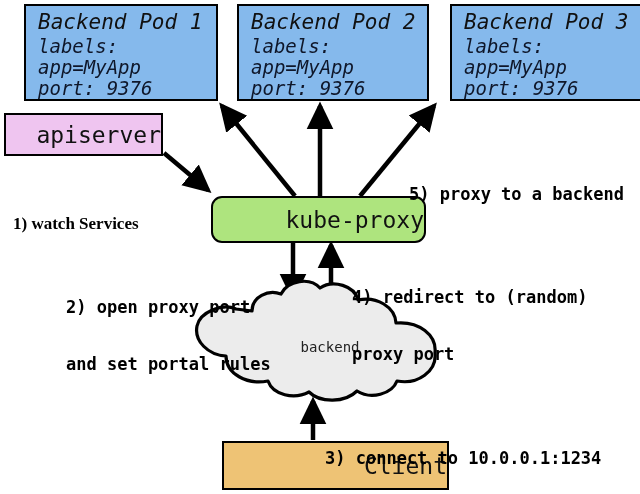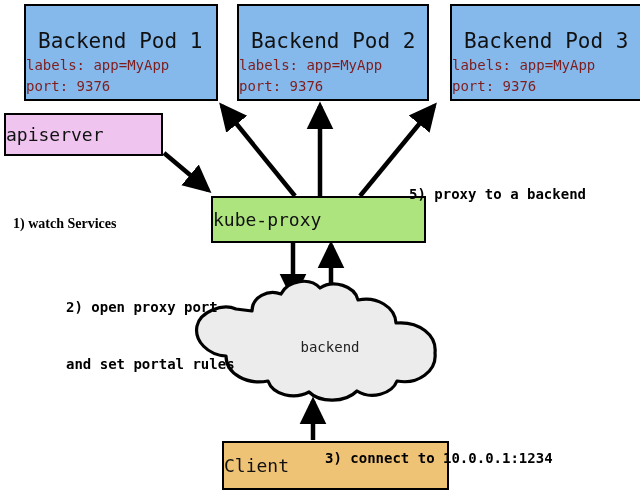--- a/index.html
+++ b/index.html
@@ -28,47 +28,49 @@
   }
   .node {
     position: absolute;
     box-sizing: border-box;
     border: 2px solid #000000;
     display: flex;
     flex-direction: column;
     justify-content: center;
   }
   .node-title {
-    text-align: left;
-    font-size: 18px;
+    text-align: right;
+    font-size: 23px;
     line-height: 26px;
     color: #111111;
     letter-spacing: 0px;
   }
   .pod {
     padding: 4px 0 2px 0;
-    justify-content: flex-end;
+    justify-content: center;
+    font-style: italic;
   }
   .pod .node-title {
     text-align: left;
     padding-left: 12px;
     font-size: 21px;
     line-height: 27px;
   }
   .pod .pod-line {
     text-align: left;
-    font-size: 14px;
+    padding-left: 12px;
+    font-size: 19px;
     line-height: 21px;
-    color: #7f1d1d;
+    color: #0f172a;
   }
   .label {
     position: absolute;
     font-family: "DejaVu Sans Mono", monospace;
     font-weight: bold;
-    font-size: 14px;
+    font-size: 17px;
     line-height: 19px;
     color: #000000;
     white-space: pre;
   }
   .cloud-text {
     position: absolute;
     font-size: 14px;
     color: #222222;
     text-align: center;
     width: 100%;
@@ -146,21 +148,21 @@
   <div class="node pod" style="left:450px; top:4px; width:194px; height:97px; background:#85b9ec;">
     <div class="node-title">Backend Pod 3</div>
     <div class="pod-line">labels: app=MyApp</div>
     <div class="pod-line">port: 9376</div>
   </div>
 
   <div class="node" style="left:4px; top:113px; width:159px; height:43px; background:#efc5f0;">
     <div class="node-title">apiserver</div>
   </div>
 
-  <div class="node" style="left:211px; top:196px; width:215px; height:47px; background:#aee47e;">
+  <div class="node" style="left:211px; top:196px; width:215px; height:47px; background:#aee47e;border-radius:11px;">
     <div class="node-title">kube-proxy</div>
   </div>
 
   <div style="position:absolute; left:226px; top:339px; width:208px;">
     <div class="cloud-text">backend</div>
   </div>
 
   <div class="node" style="left:222px; top:441px; width:227px; height:49px; background:#eec375;">
     <div class="node-title">Client</div>
   </div>
@@ -171,18 +173,22 @@
 
   <div class="label" style="left:66px; top:260px;">
     <div>2) open proxy port</div>
     <div>and set portal rules</div>
   </div>
 
   <div class="label" style="left:325px; top:411px;">
     <div>3) connect to 10.0.0.1:1234</div>
   </div>
 
+  <div class="label" style="left:352px; top:250px;">
+    <div>4) redirect to (random)</div>
+    <div>proxy port</div>
+  </div>
 
   <div class="label" style="left:409px; top:147px;">
     <div>5) proxy to a backend</div>
   </div>
 
 </div>
 
 </body></html>

